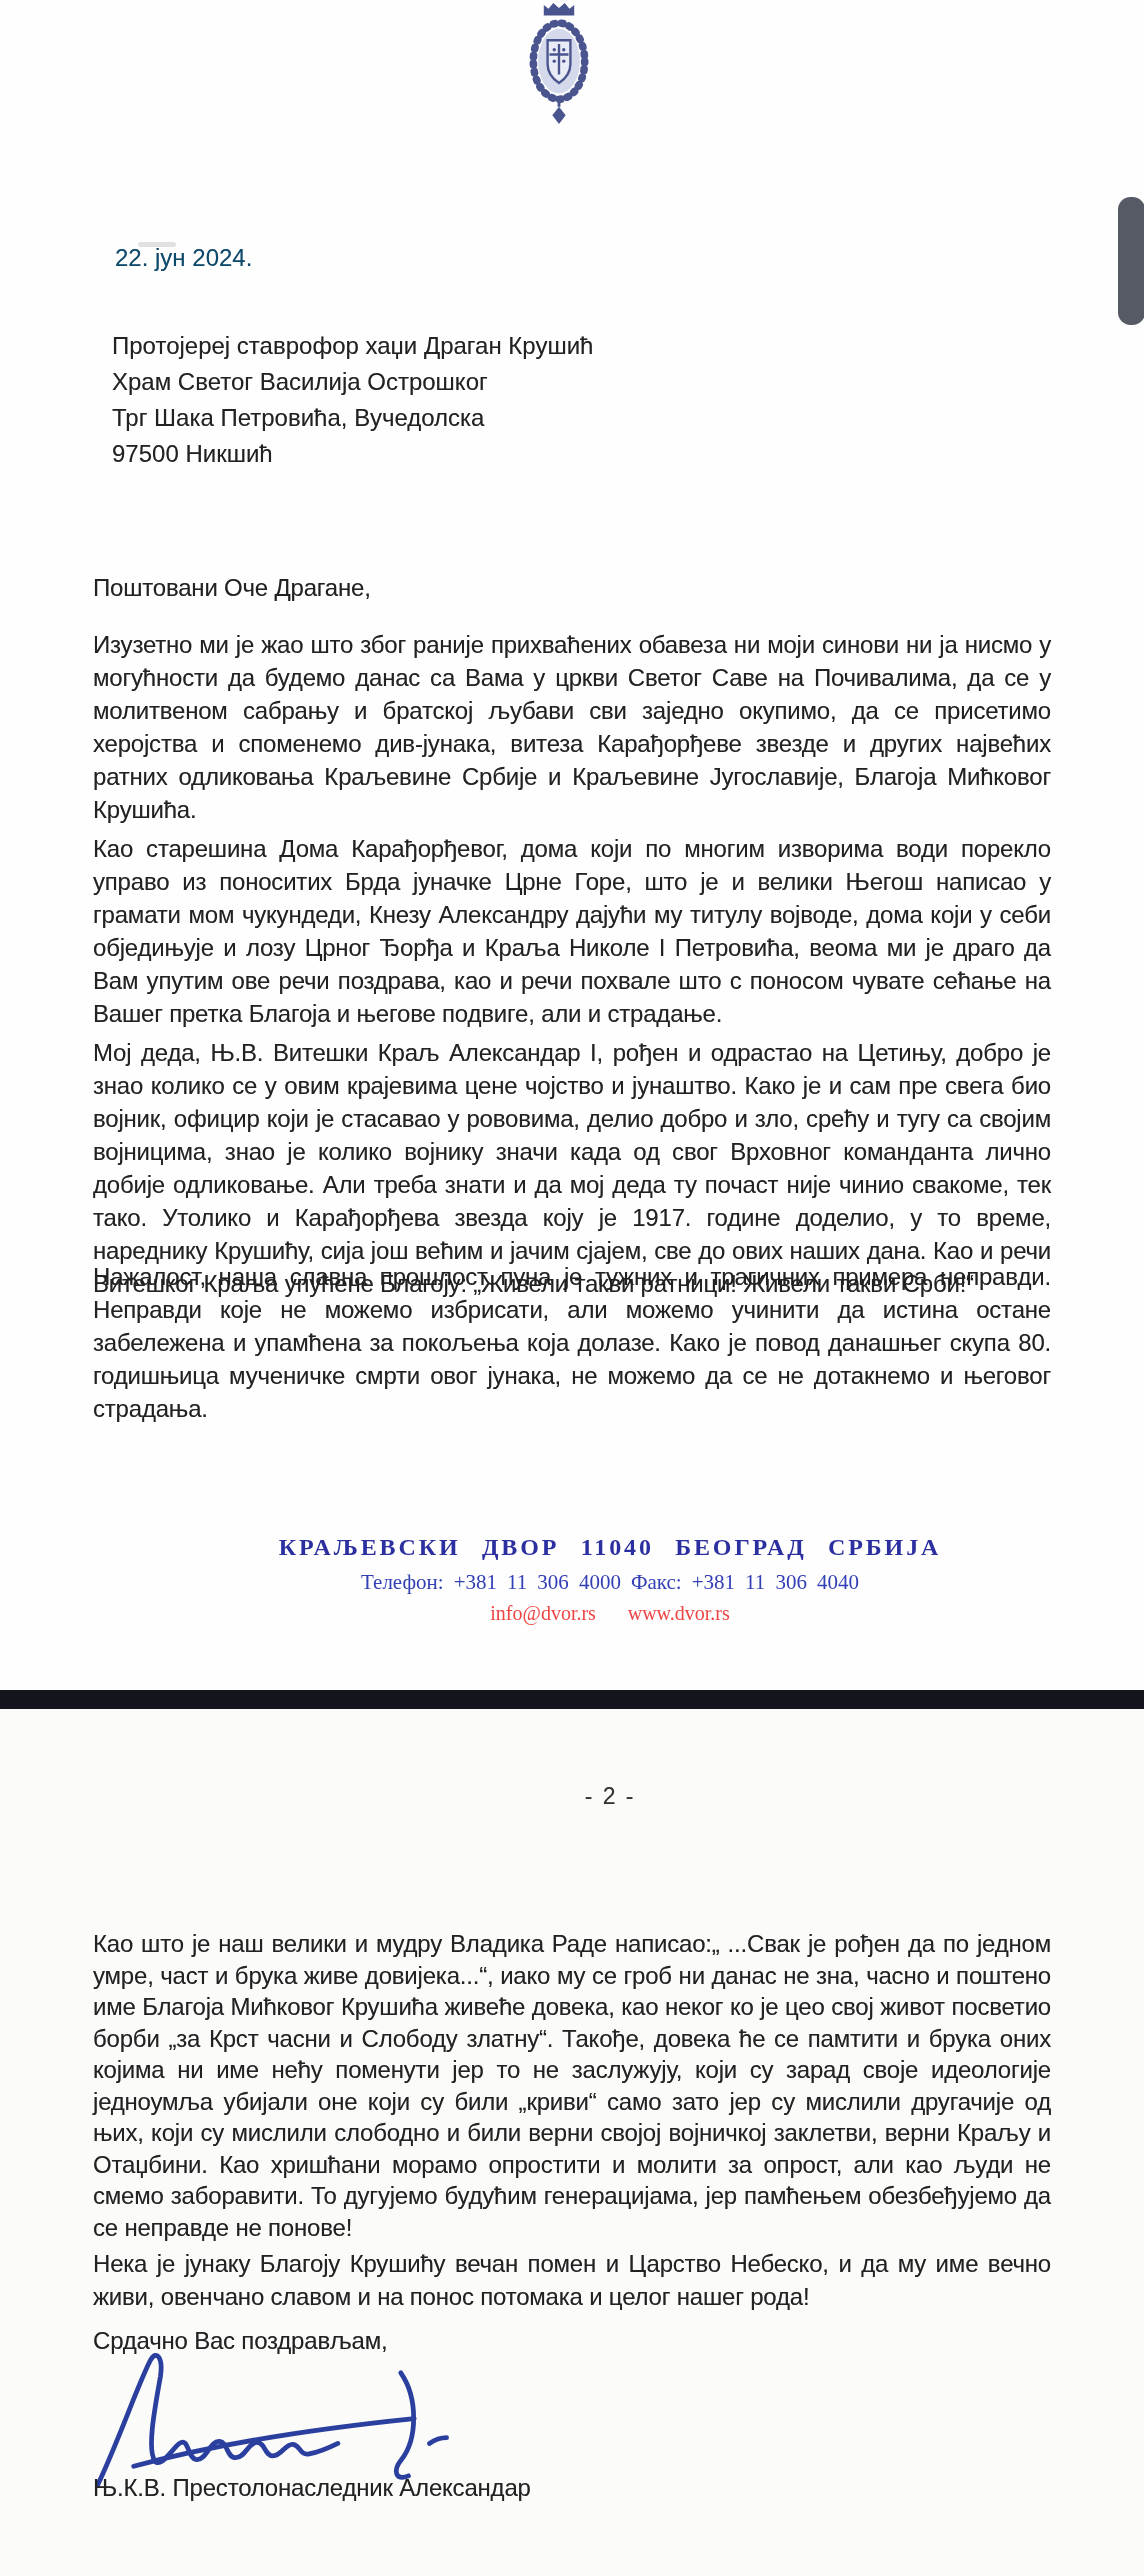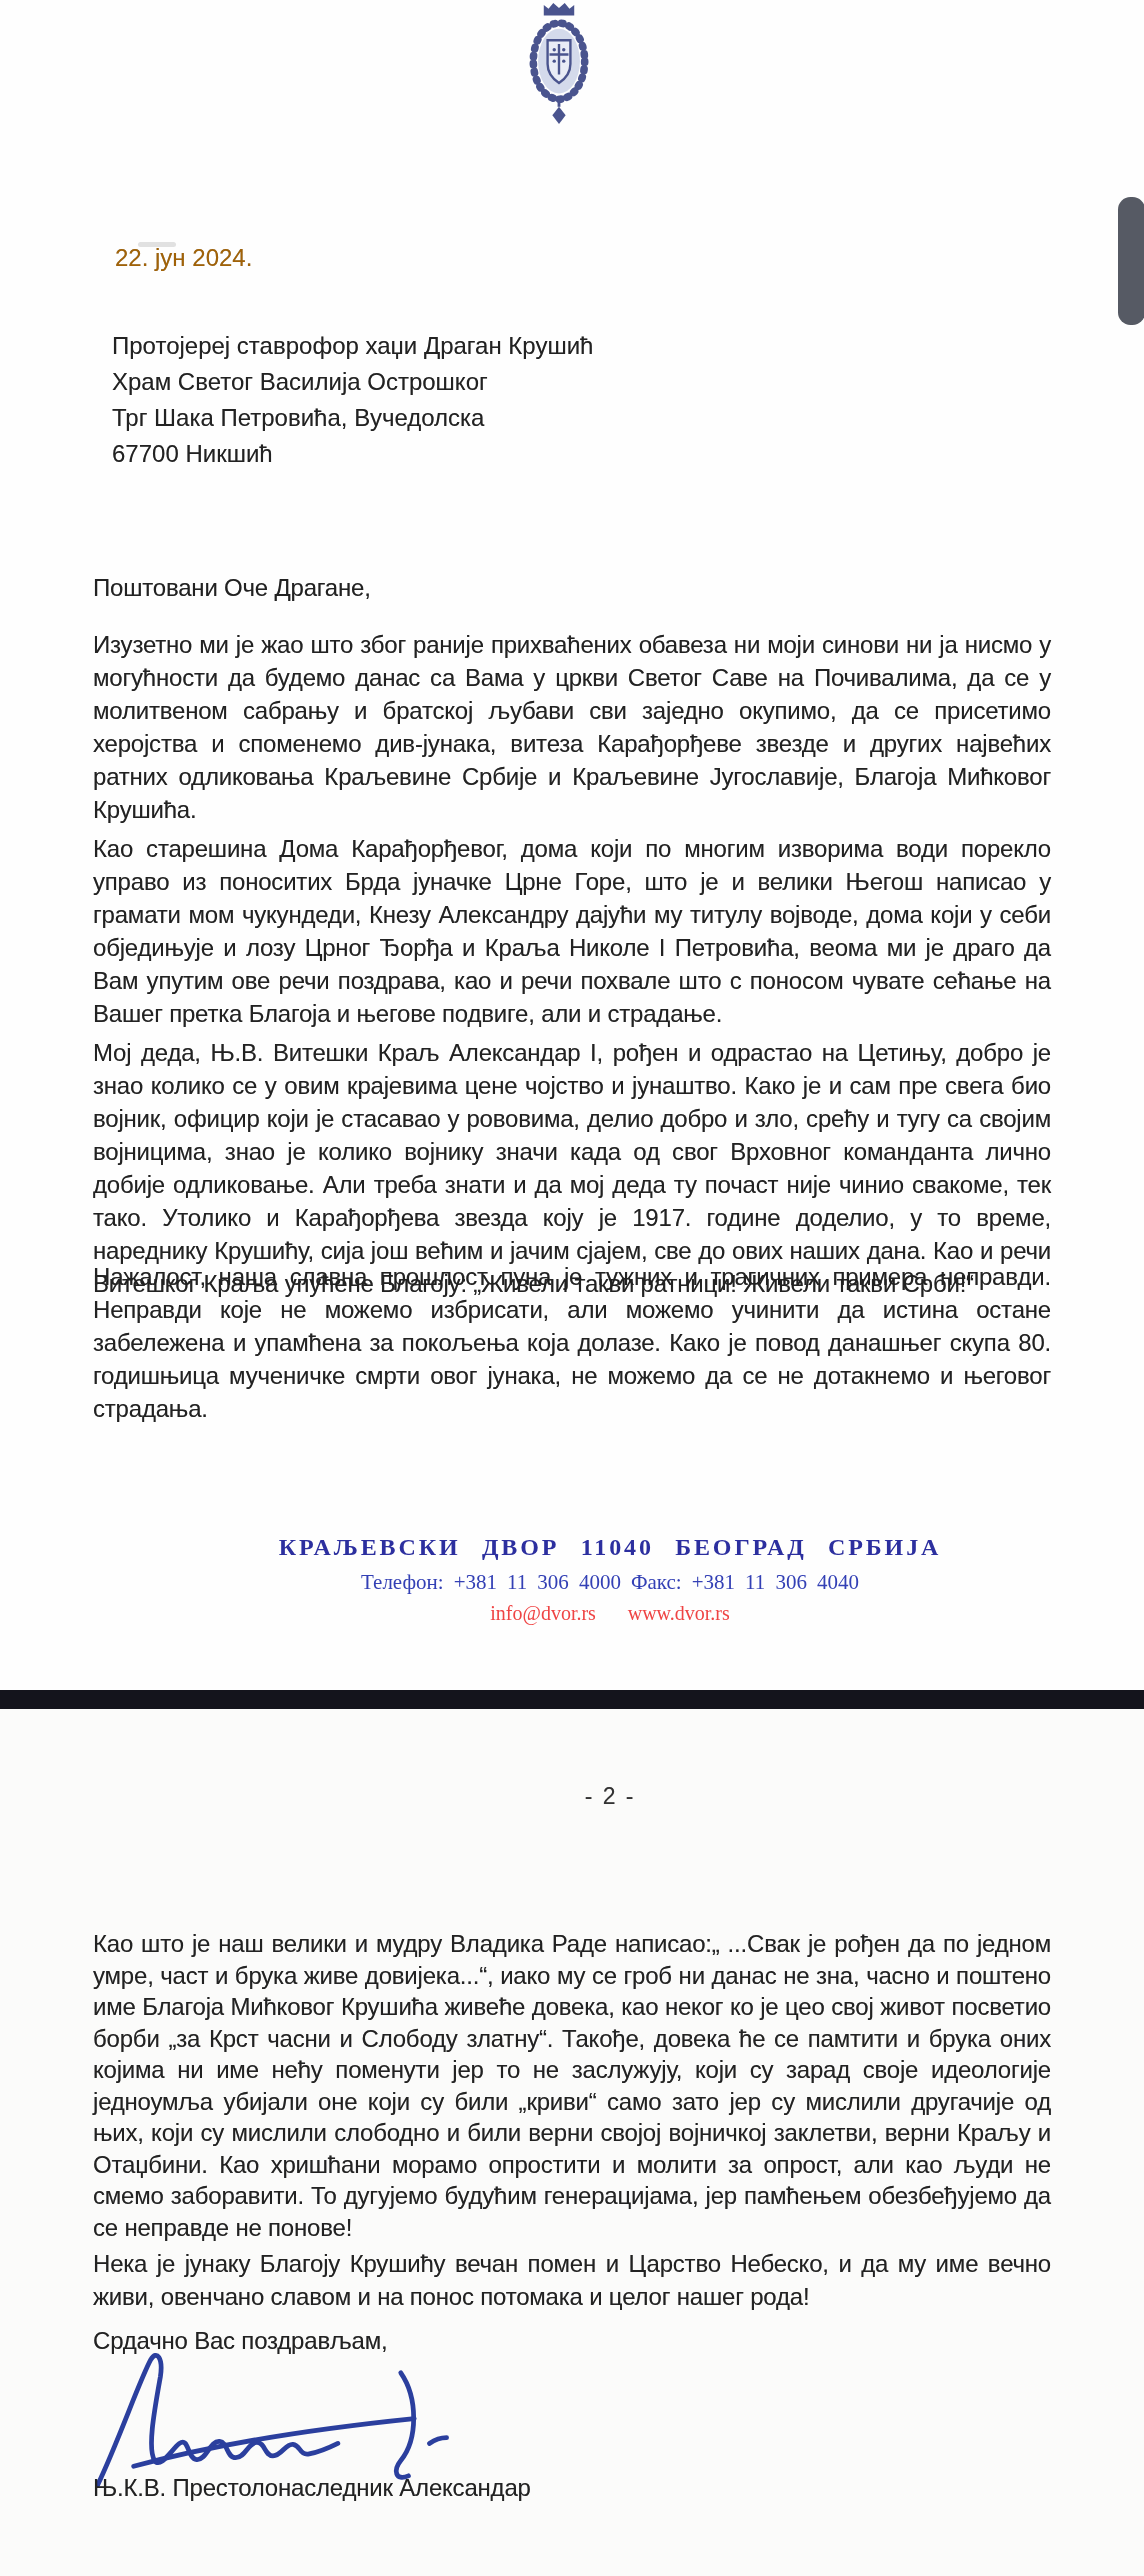--- a/index.html
+++ b/index.html
@@ -11,21 +11,21 @@
   .divider{left:0;top:1690px;width:1144px;height:19px;background:#14141c;}
   .scroll-thumb{left:1118px;top:197px;width:27px;height:128px;background:#565a64;
                 border-radius:12.4px;}
   .body-text{left:93px;width:958px;font-size:24px;line-height:33px;color:#222;
              text-align:justify;letter-spacing:-0.2px;
              text-shadow:0 0 0.6px rgba(40,40,40,.35);}
   .tight{line-height:31.5px;}
   .loose{line-height:36px;text-align:left;}
   .addr{left:112px;width:668px;font-size:24px;line-height:36px;color:#222;
         text-shadow:0 0 0.6px rgba(40,40,40,.35);}
-  .date{left:115px;top:244px;font-size:24px;color:#a16207;
+  .date{left:115px;top:244px;font-size:24px;color:#0c4a6e;
         text-shadow:0 0 0.6px rgba(40,40,40,.35);}
   .center-line{left:0;width:1144px;text-align:center;padding-left:38px;}
   .footer1{top:1534px;font-family:"Liberation Serif",serif;font-size:24px;font-weight:600;
            color:#2c2f9f;letter-spacing:2.9px;word-spacing:12.4px;}
   .footer2{top:1570px;font-family:"Liberation Serif",serif;font-size:21px;color:#3340b5;
            word-spacing:4.8px;}
   .footer3{top:1602px;font-family:"Liberation Serif",serif;font-size:20px;color:#ef4444;}
   .footer3 span{margin:0 13.4px;}
   .pagenum{top:1783px;font-size:23px;color:#333;letter-spacing:1.9px;
            text-shadow:0 0 0.6px rgba(40,40,40,.35);}
@@ -59,21 +59,21 @@
 <div class="abs scroll-thumb"></div>
 
 <div class="abs smudge"></div>
 
 <div class="abs date">22. јун 2024.</div>
 
 <div class="abs addr" style="top:328px;">
   <div>Протојереј ставрофор хаџи Драган Крушић</div>
   <div>Храм Светог Василија Острошког</div>
   <div>Трг Шака Петровића, Вучедолска</div>
-  <div>67700 Никшић</div>
+  <div>97500 Никшић</div>
 </div>
 
 <div class="abs body-text loose" style="top:570px;">Поштовани Оче Драгане,</div>
 
 <div class="abs body-text" style="top:628px;">Изузетно ми је жао што због раније прихваћених обавеза ни моји синови ни ја нисмо у могућности да будемо данас са Вама у цркви Светог Саве на Почивалима, да се у молитвеном сабрању и братској љубави сви заједно окупимо, да се присетимо херојства и споменемо див-јунака, витеза Карађорђеве звезде и других највећих ратних одликовања Краљевине Србије и Краљевине Југославије, Благоја Мићковог Крушића.</div>
 <div class="abs body-text" style="top:832px;">Као старешина Дома Карађорђевог, дома који по многим изворима води порекло управо из поноситих Брда јуначке Црне Горе, што је и велики Његош написао у грамати мом чукундеди, Кнезу Александру дајући му титулу војводе, дома који у себи обједињује и лозу Црног Ђорђа и Краља Николе I Петровића, веома ми је драго да Вам упутим ове речи поздрава, као и речи похвале што с поносом чувате сећање на Вашег претка Благоја и његове подвиге, али и страдање.</div>
 <div class="abs body-text" style="top:1036px;">Мој деда, Њ.В. Витешки Краљ Александар I, рођен и одрастао на Цетињу, добро је знао колико се у овим крајевима цене чојство и јунаштво. Како је и сам пре свега био војник, официр који је стасавао у рововима, делио добро и зло, срећу и тугу са својим војницима, знао је колико војнику значи када од свог Врховног команданта лично добије одликовање. Али треба знати и да мој деда ту почаст није чинио свакоме, тек тако. Утолико и Карађорђева звезда коју је 1917. године доделио, у то време, нареднику Крушићу, сија још већим и јачим сјајем, све до ових наших дана. Као и речи Витешког Краља упућене Благоју: „Живели такви ратници! Живели такви Срби!“</div>
 <div class="abs body-text" style="top:1260px;">Нажалост, наша славна прошлост пуна је тужних и трагичних примера неправди. Неправди које не можемо избрисати, али можемо учинити да истина остане забележена и упамћена за покољења која долазе. Како је повод данашњег скупа 80. годишњица мученичке смрти овог јунака, не можемо да се не дотакнемо и његовог страдања.</div>
 
 <div class="abs center-line footer1">КРАЉЕВСКИ ДВОР  11040 БЕОГРАД  СРБИЈА</div>

